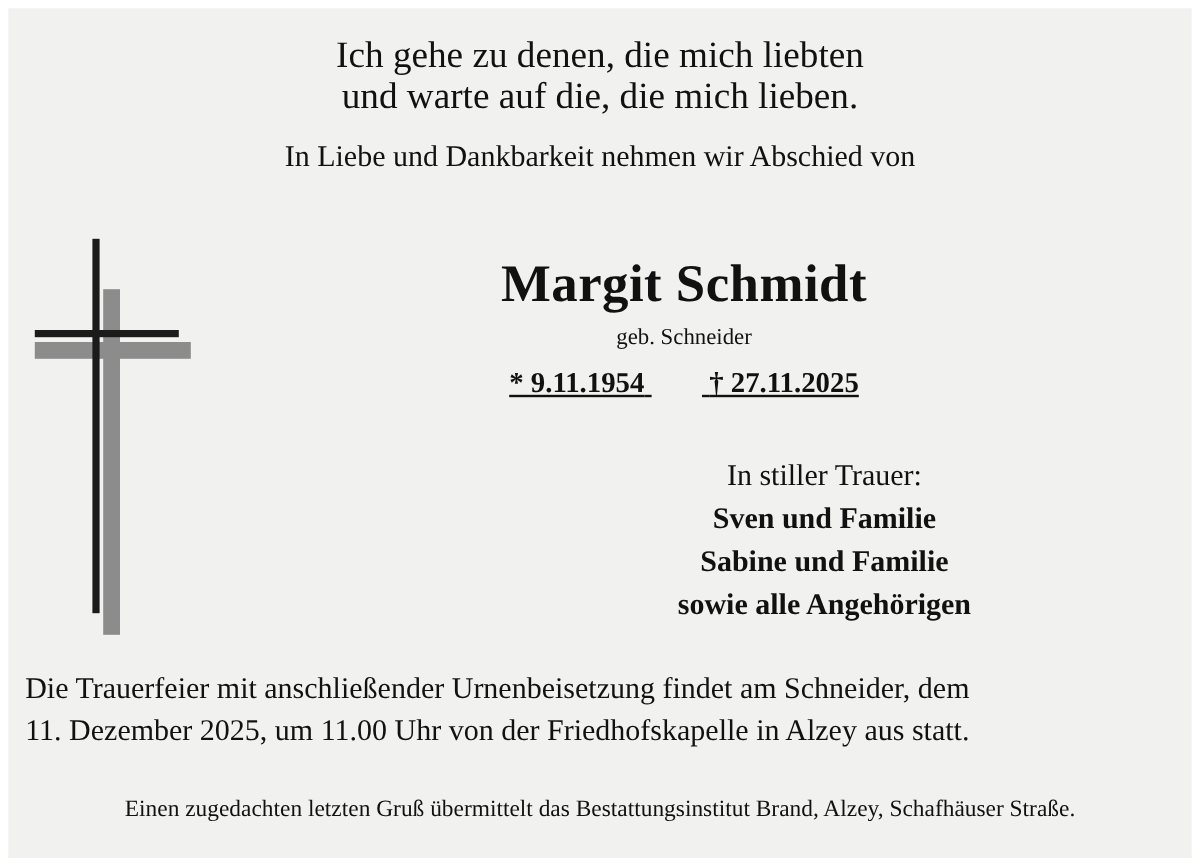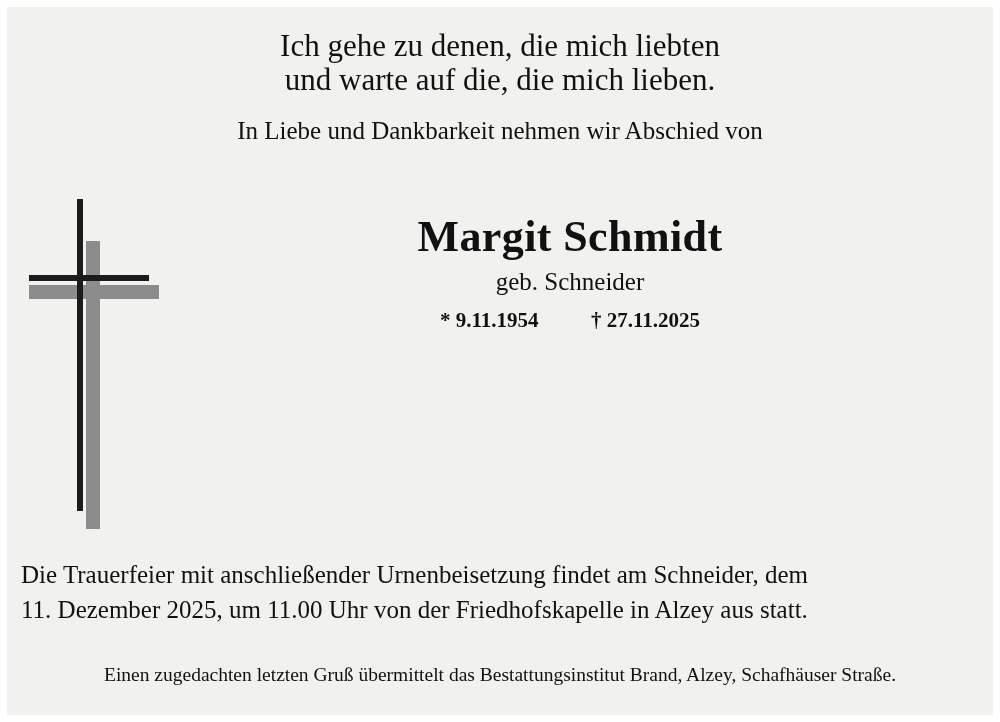--- a/index.html
+++ b/index.html
@@ -60,29 +60,30 @@
     text-align: center;
     margin-top: 24px;
   }
   .name {
     font-size: 44px;
     font-weight: bold;
     letter-spacing: 0.4px;
     line-height: 52px;
   }
   .maiden {
-    font-size: 25px;
+    font-size: 19px;
     line-height: 34px;
     margin-top: 2px;
   }
   .dates {
-    font-size: 21px;
+    font-size: 24px;
     font-weight: bold;
     margin-top: 6px;
     line-height: 30px;
+    text-decoration: underline;
   }
   .dates .sep {
     display: inline-block;
     width: 42px;
   }
 
   
   .mourners {
     position: absolute;
     left: 420px;
@@ -188,20 +189,26 @@
       </div>
     </div>
 
     <div class="cross">
       <div class="grey-v"></div>
       <div class="grey-h"></div>
       <div class="dark-v"></div>
       <div class="dark-h"></div>
     </div>
 
+    <div class="mourners">
+      <div class="intro">In stiller Trauer:</div>
+      <div class="strong">Sven und Familie</div>
+      <div class="strong">Sabine und Familie</div>
+      <div class="strong">sowie alle Angehörigen</div>
+    </div>
 
     <div class="details">
       <span class="l">Die Trauerfeier mit anschließender Urnenbeisetzung findet am Schneider, dem</span>
       <span class="l">11. Dezember 2025, um 11.00 Uhr von der Friedhofskapelle in Alzey aus statt.</span>
     </div>
 
     <div class="footnote">Einen zugedachten letzten Gruß übermittelt das Bestattungsinstitut Brand, Alzey, Schafhäuser Straße.</div>
 
   </div>
 </div>

